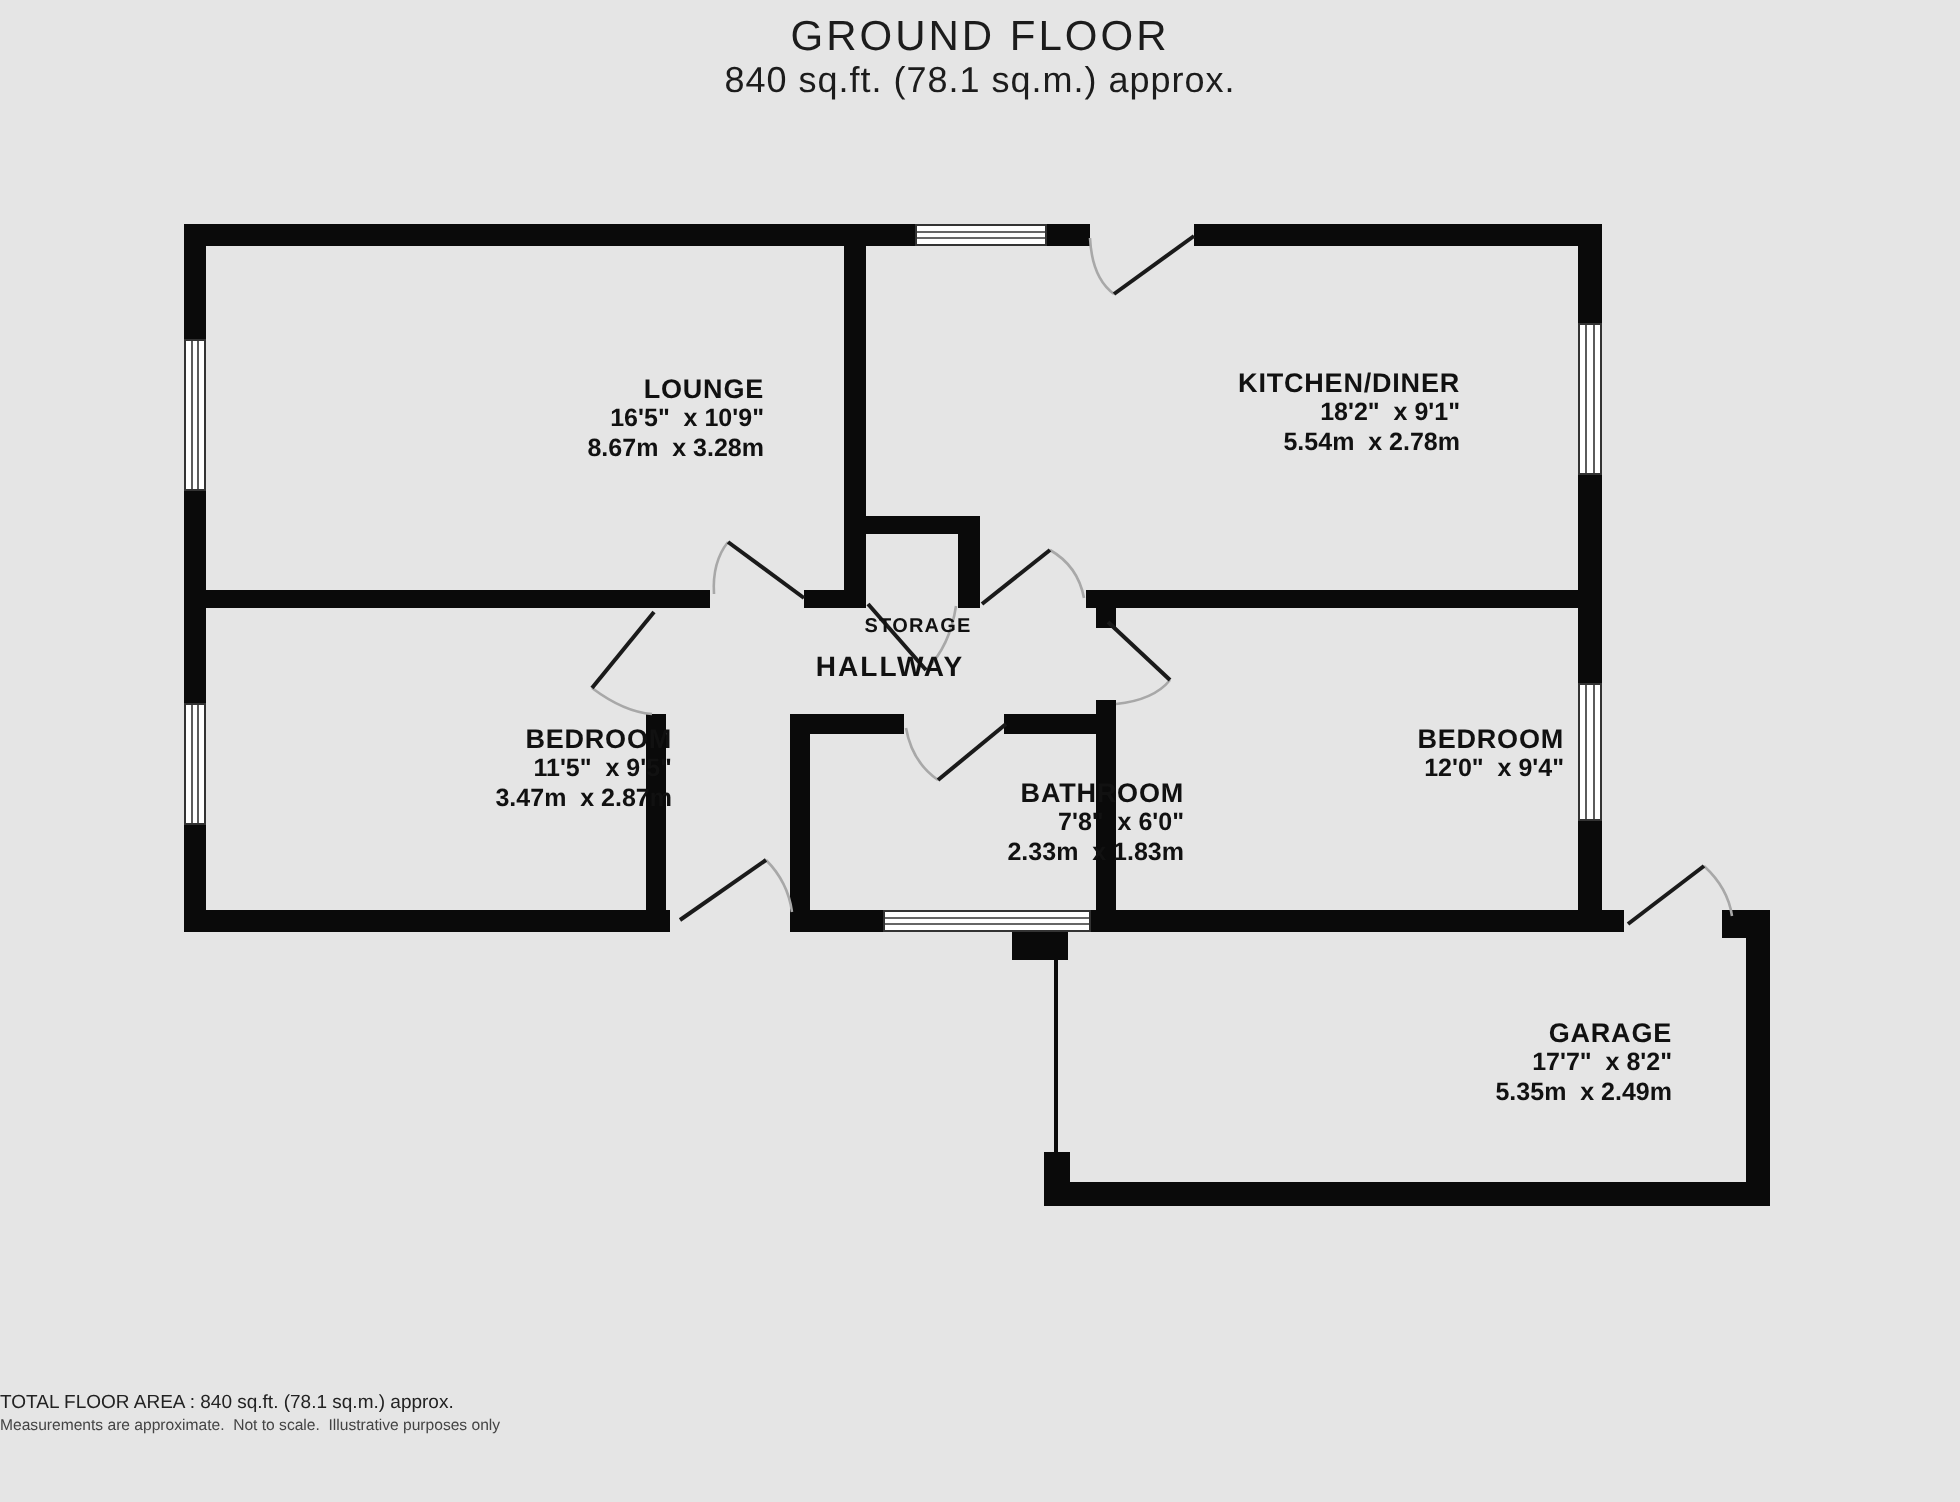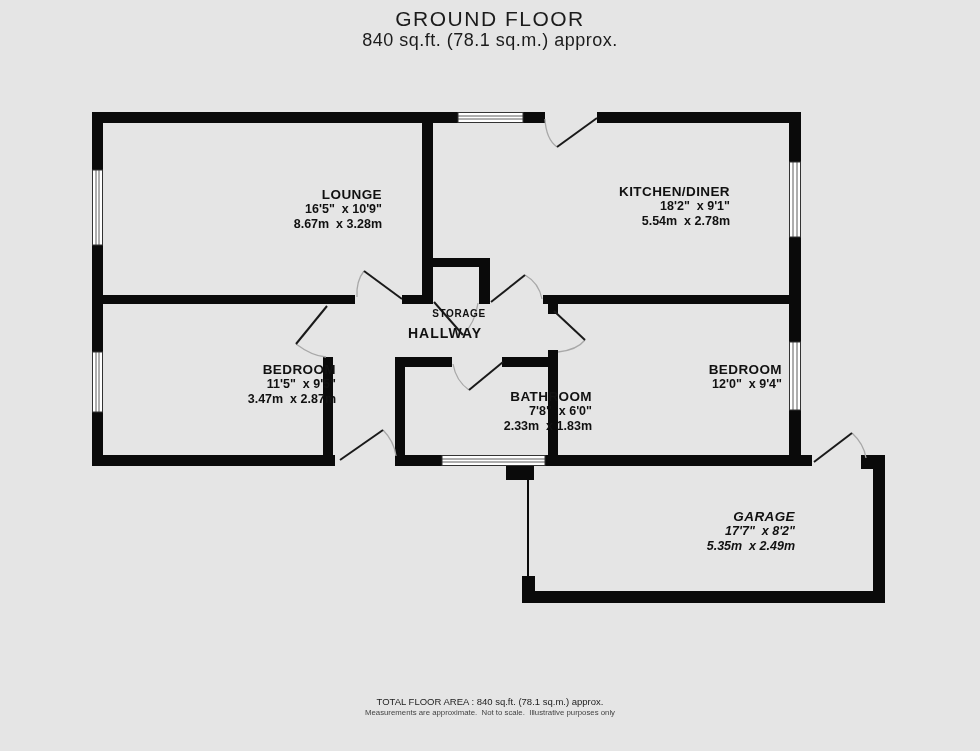--- a/index.html
+++ b/index.html
@@ -6,21 +6,21 @@
   #plan{position:relative;width:980px;height:751px;background:#e5e5e5;overflow:hidden;
         font-family:"Liberation Sans","DejaVu Sans",sans-serif;}
   #walls{position:absolute;left:0;top:0;}
   .title{position:absolute;left:0;top:8px;width:980px;text-align:center;color:#1c1c1c;}
   .title .t1{font-size:21px;letter-spacing:1.5px;line-height:22px;}
   .title .t2{font-size:18px;letter-spacing:0.5px;line-height:21px;}
   .room-label{position:absolute;text-align:right;color:#111;font-weight:bold;}
   .room-label .rname{font-size:13.5px;line-height:15px;letter-spacing:0.4px;white-space:pre;}
   .room-label .dim{font-size:12.5px;line-height:14.5px;white-space:pre;}
   .mini{position:absolute;text-align:center;color:#111;font-weight:bold;}
-  .footer{position:absolute;left:0;top:696px;width:980px;text-align:center;color:#222;}
+  .footer{position:absolute;left:0;top:696px;width:980px;text-align:left;color:#222;}
   .footer .f1{font-size:9.5px;line-height:12px;white-space:pre;}
   .footer .f2,.footer .f3{font-size:7.8px;line-height:9px;color:#444;white-space:pre;}
 </style>
 </head>
 <body>
 
 <div id="plan">
 
   <svg id="walls" width="980" height="751" viewBox="0 0 980 751">
 
@@ -178,21 +178,21 @@
     <div class="rname">BATHROOM</div>
     <div class="dim">7'8"  x 6'0"</div>
     <div class="dim">2.33m  x 1.83m</div>
   </div>
 
   <div class="room-label" style="left:542px;top:362px;width:240px;">
     <div class="rname">BEDROOM</div>
     <div class="dim">12'0"  x 9'4"</div>
   </div>
 
-  <div class="room-label" style="left:555px;top:509px;width:240px;font-style:italic;">
+  <div class="room-label" style="left:596px;top:509px;width:240px;">
     <div class="rname">GARAGE</div>
     <div class="dim">17'7"  x 8'2"</div>
     <div class="dim">5.35m  x 2.49m</div>
   </div>
 
   <div class="footer">
     <div class="f1">TOTAL FLOOR AREA : 840 sq.ft. (78.1 sq.m.) approx.</div>
     <div class="f2">Measurements are approximate.  Not to scale.  Illustrative purposes only</div>
   </div>
 

